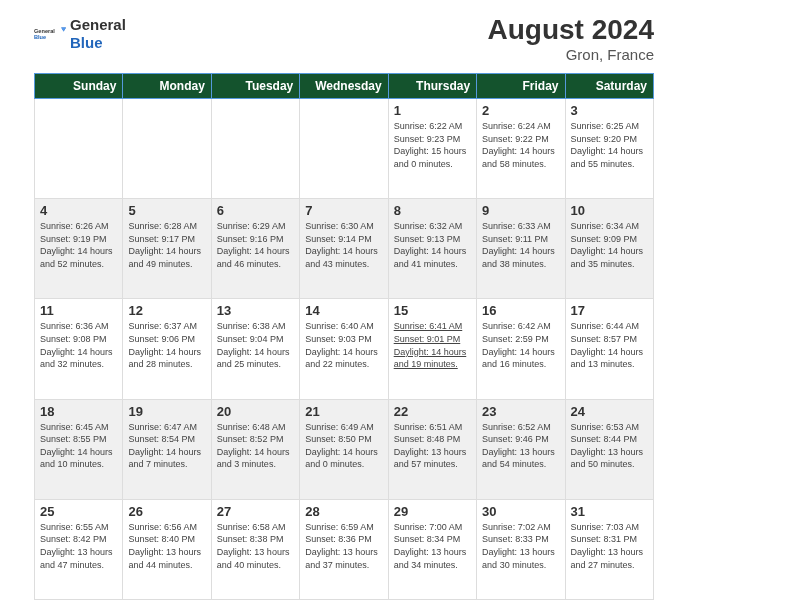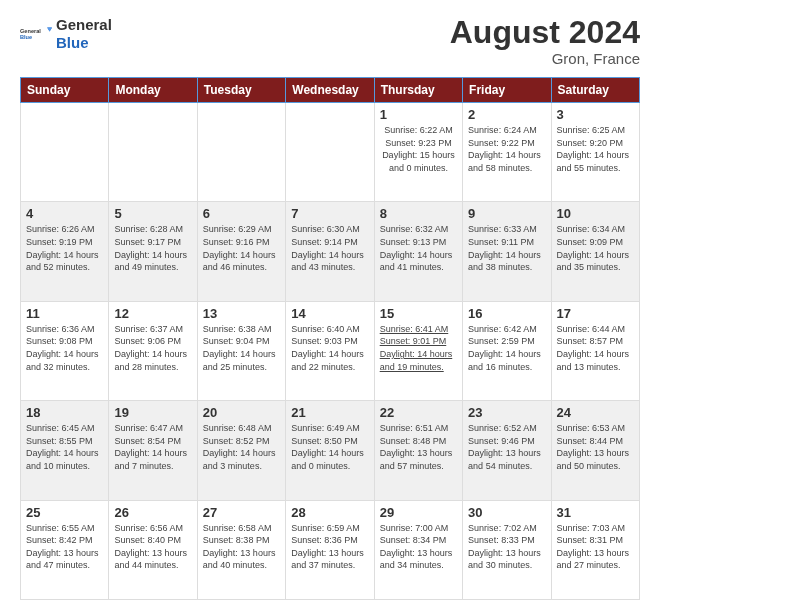--- a/index.html
+++ b/index.html
@@ -9,61 +9,62 @@
       font-family: Arial, sans-serif;
       background: #fff;
       overflow: hidden;
     }
     .page {
       width: 660px;
       height: 612px;
       padding: 16px 20px 12px 20px;
       display: flex;
       flex-direction: column;
+      margin-left: 14px;
     }
     .header {
       display: flex;
       justify-content: space-between;
       align-items: flex-start;
       margin-bottom: 10px;
     }
     .logo {
       display: flex;
       align-items: center;
       gap: 4px;
     }
     .logo-icon {
       width: 32px;
       height: 32px;
     }
     .title-block {
       text-align: right;
     }
     .month-title {
-      font-size: 32px;
+      font-size: 28px;
       font-weight: bold;
       color: #333;
       line-height: 1;
     }
     .location {
       font-size: 15px;
       color: #555;
       margin-top: 2px;
     }
     .calendar {
       flex: 1;
       border: 1px solid #ccc;
       border-collapse: collapse;
       width: 100%;
       table-layout: fixed;
     }
     .calendar th {
-      background-color: #7f1d1d;
+      background-color: #14532d;
       color: #fff;
-      text-align: left;
+      text-align: right;
       padding: 5px 6px;
       font-size: 12px;
       font-weight: bold;
       border: 1px solid #5599dd;
     }
     .calendar td {
       vertical-align: top;
       padding: 4px 5px;
       font-size: 9.5px;
       color: #333;
@@ -130,21 +131,21 @@
       </tr>
     </thead>
     <tbody id="calendar-body">
     <tr>
           <td class="empty"></td>
           <td class="empty"></td>
           <td class="empty"></td>
           <td class="empty"></td>
           <td>
             <span class="day-num">1</span>
-            <div class="day-info" style="white-space: pre-line; text-align: center;">Sunrise: 6:22 AM
+            <div class="day-info" style="white-space: pre-line;">Sunrise: 6:22 AM
 Sunset: 9:23 PM
 Daylight: 15 hours
 and 0 minutes.</div>
           </td>
           <td>
             <span class="day-num">2</span>
             <div class="day-info" style="white-space: pre-line;">Sunrise: 6:24 AM
 Sunset: 9:22 PM
 Daylight: 14 hours
 and 58 minutes.</div>

